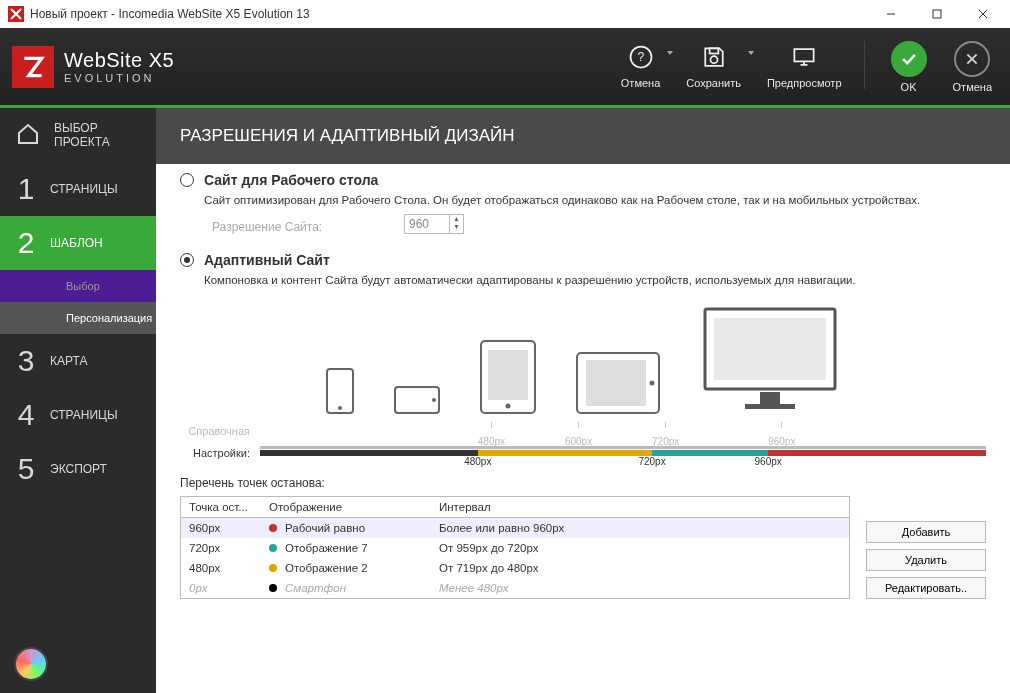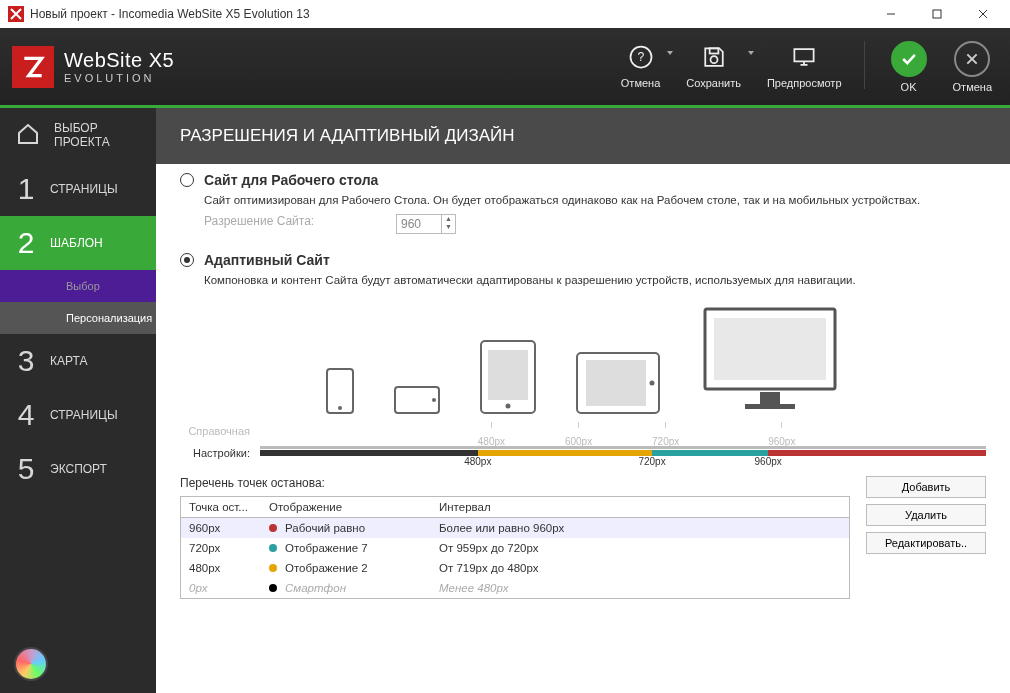--- a/index.html
+++ b/index.html
@@ -48,21 +48,21 @@
 
   .main { flex: 1; background: #fff; display:flex; flex-direction:column; }
   .page-head { background: #4a4a4a; color: #fff; padding: 18px 24px; font-size: 17px; }
 
   .content { padding: 8px 24px; font-size: 12px; color: #333; overflow:auto; flex:1;}
   .opt-row { display: flex; align-items: center; gap: 10px; }
   .radio { width: 14px; height: 14px; border: 1px solid #333; border-radius: 50%; display: inline-flex; align-items:center; justify-content:center; flex-shrink:0;}
   .radio.checked::after { content:""; width:6px; height:6px; border-radius:50%; background:#333; }
   .opt-title { font-weight: bold; font-size: 14px; }
   .opt-desc { margin: 6px 0 8px 24px; color: #333; font-size: 11.5px;}
-  .res-row { display: flex; align-items: flex-start; margin-left: 24px; gap: 12px; }
+  .res-row { display: flex; align-items: flex-end; margin-left: 32px; gap: 12px; }
   .res-label { color: #aaa; width: 180px; font-size: 12px;}
   .spinner { display:flex; align-items:stretch; border:1px solid #bbb; }
   .spinner input { width:44px; border:none; padding:2px 4px; font-size:12px; color:#888; }
   .spinner .arrows { display:flex; flex-direction:column; border-left:1px solid #bbb; }
   .spinner .arrows span { font-size:7px; line-height:8px; padding:0 3px; color:#666;}
 
   .devices-wrap { display:flex; align-items:flex-end; justify-content:center; gap:40px; margin:18px 0 8px; }
   .device svg { display:block; }
 
   .scale-block { margin-top:6px;}
@@ -76,21 +76,21 @@
   .ref-bar{ height:3px; background:#bbb;}
 
   .set-bar{ height:6px; display:flex; background:#444; margin-top:6px;}
   .seg{ height:100%;}
   .seg.yellow{ background:#e5a500;}
   .seg.teal{ background:#2aa1a1;}
   .seg.red{ background:#b33;}
   .set-labels{ position:relative; height:14px; font-size:10px; color:#333;}
   .set-labels span{ position:absolute; transform:translateX(-50%);}
 
-  .bp-section{ margin-top:14px; display:flex; gap:16px; align-items:flex-start;}
+  .bp-section{ margin-top:14px; display:flex; gap:16px; align-items:flex-end;}
   .bp-left{ flex:1;}
   .bp-title{ font-size:12px; margin-bottom:6px;}
   .bp-table{ border:1px solid #bbb;}
   .bp-head, .bp-row{ display:flex; }
   .bp-head > div, .bp-row > div{ padding:4px 8px; font-size:11.5px;}
   .bp-head{ border-bottom:1px solid #bbb;}
   .col-size{ width:80px;}
   .col-disp{ width:170px; display:flex; align-items:center; gap:8px;}
   .col-range{ flex:1;}
   .dot{ width:8px; height:8px; border-radius:50%; display:inline-block;}

